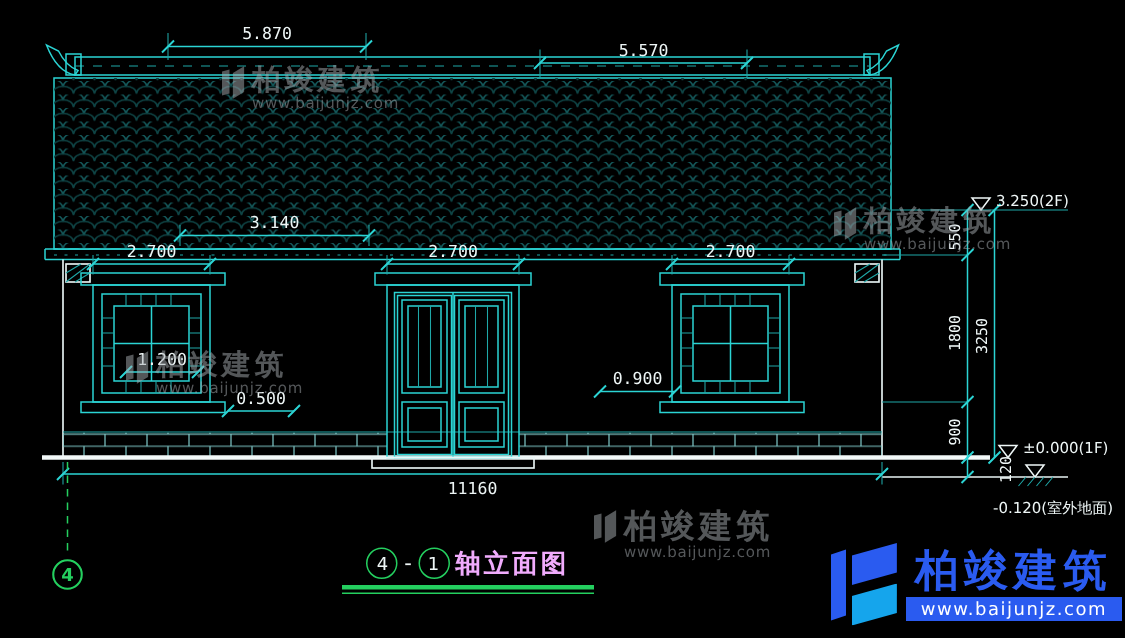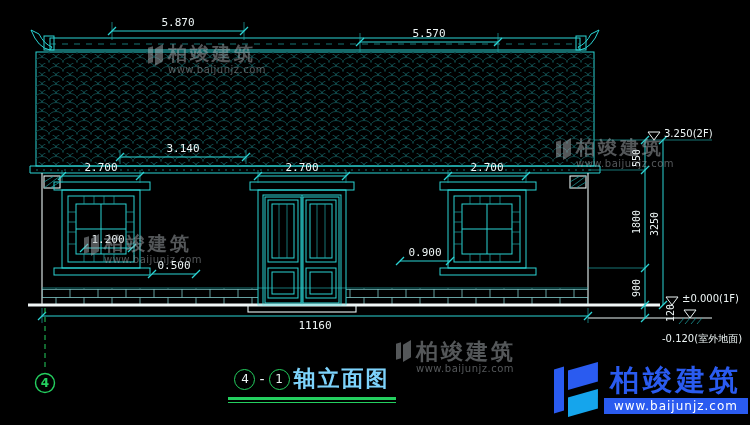--- a/index.html
+++ b/index.html
@@ -32,21 +32,21 @@
   .wm-title{font-weight:bold;font-size:19px;letter-spacing:3px;line-height:1.05;white-space:nowrap;}
   .wm-url{font-size:10px;letter-spacing:.5px;}
   .wm.lg .wm-title{font-size:22px;}
 
   
   .title-block{position:absolute;left:228px;top:364px;width:168px;}
   .title-row{display:flex;align-items:center;gap:4px;justify-content:center;}
   .circ{width:19px;height:19px;border:1.5px solid #24cf5f;border-radius:50%;color:#eef6f6;
         font-size:12px;display:flex;align-items:center;justify-content:center;flex:none;}
   .t-dash{color:#eef6f6;font-size:14px;}
-  .t-label{font-size:22px;font-weight:bold;letter-spacing:2px;color:#7dd3fc;white-space:nowrap;}
+  .t-label{font-size:17px;font-weight:bold;letter-spacing:2px;color:#f0abfc;white-space:nowrap;}
   .t-line1{height:3px;background:#24cf5f;margin-top:3px;}
   .t-line2{height:1px;background:#24cf5f;margin-top:2px;}
 
   
   .logo{position:absolute;right:2px;bottom:8px;display:flex;align-items:center;gap:6px;}
   .logo-icon{position:relative;width:44px;height:55px;flex:none;}
   .logo-icon .p1{position:absolute;left:0;top:6px;width:10px;height:44px;background:#2a5bf0;transform:skewY(-18deg);}
   .logo-icon .p2{position:absolute;left:14px;top:0;width:30px;height:28px;background:#2a5bf0;
                  clip-path:polygon(0 30%,100% 0,100% 70%,0 100%);}
   .logo-icon .p3{position:absolute;left:14px;top:27px;width:30px;height:28px;background:#15a5ec;

